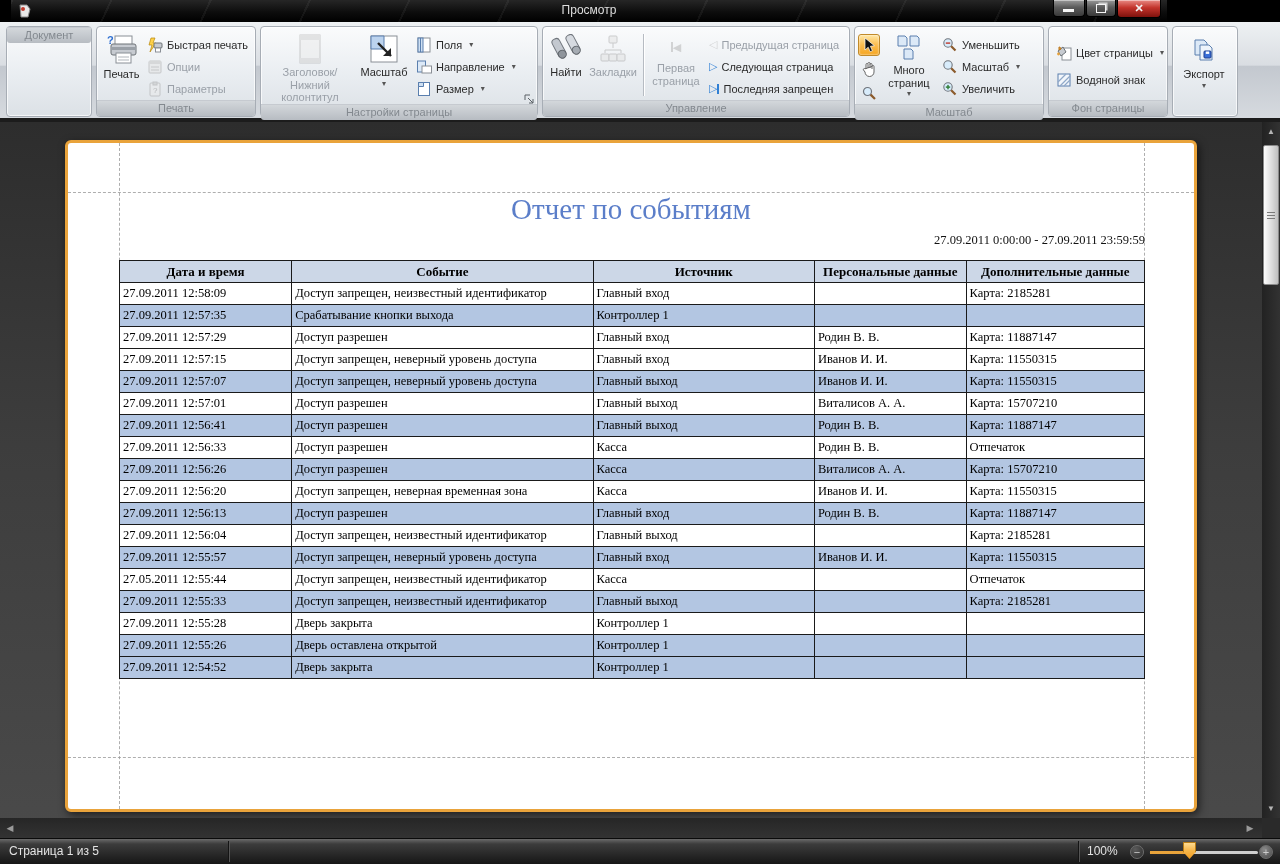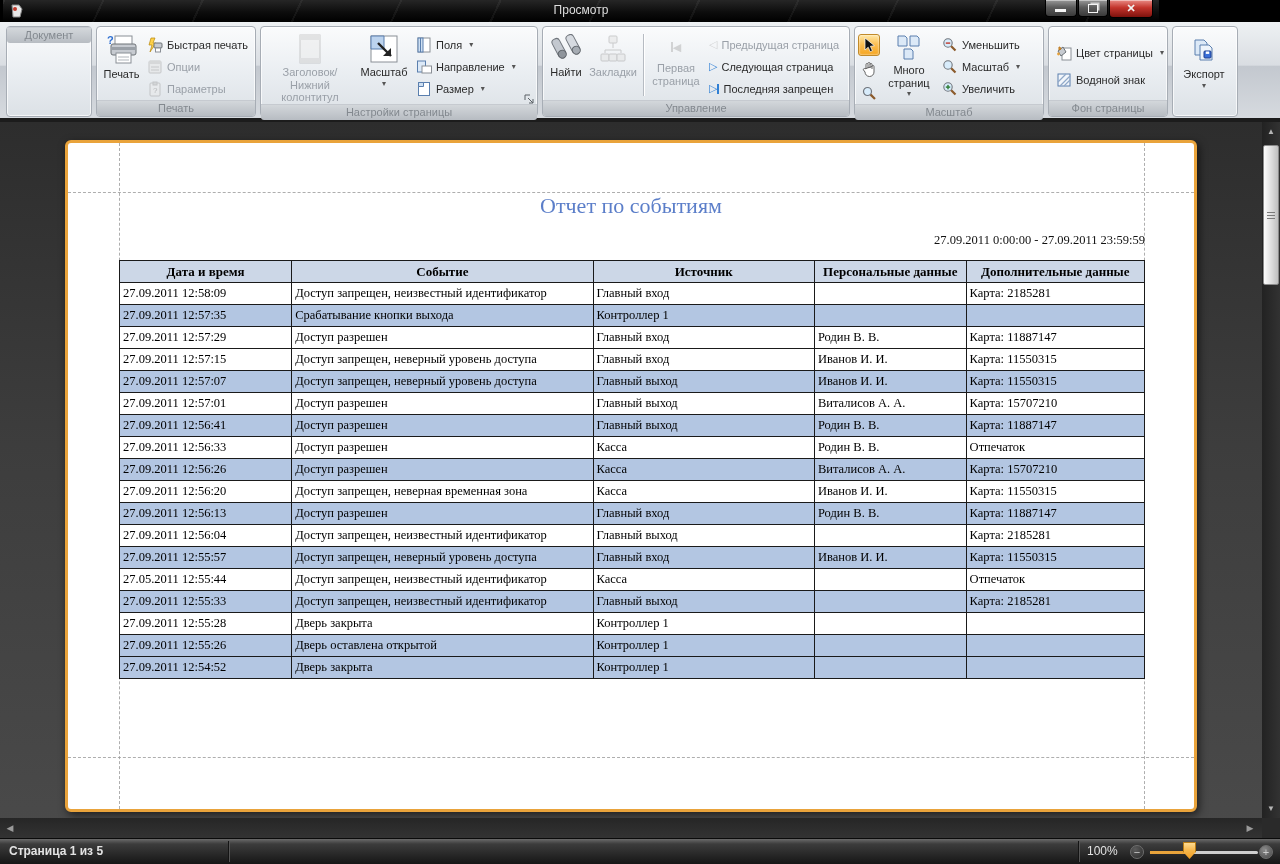--- a/index.html
+++ b/index.html
@@ -1,18 +1,18 @@
 <!DOCTYPE html>
 <html><head>
 <meta charset="utf-8">
 <style>
   html,body{margin:0;padding:0;}
   body{width:1280px;height:864px;overflow:hidden;background:#000;font-family:"Liberation Sans",sans-serif;position:relative;}
   
-  .titlebar{position:absolute;left:3px;top:0;width:1156px;height:22px;
+  .titlebar{position:absolute;left:11px;top:0;width:1156px;height:22px;
     background:linear-gradient(180deg,#262626 0%,#0d0d0d 55%,#000 100%);}
   .titlebar .streaks{position:absolute;inset:0;background:repeating-linear-gradient(115deg,rgba(255,255,255,.05) 0 2px,transparent 2px 90px);}
   .app-ico{position:absolute;left:7px;top:4px;width:14px;height:14px;}
   .title-text{position:absolute;left:0;right:0;top:3px;text-align:center;color:#dedede;font-size:12px;}
   .winbtns{position:absolute;right:6px;top:0;display:flex;gap:1px;}
   .wbtn{height:16px;border:1px solid #000;border-top:none;border-radius:0 0 4px 4px;
     background:linear-gradient(180deg,#9a9a9a,#5c5c5c 45%,#3a3a3a);box-shadow:inset 0 1px 0 rgba(255,255,255,.45);
     color:#f2f2f2;font-size:9px;line-height:14px;text-align:center;position:relative;cursor:pointer;}
   .wbtn.min{width:30px}.wbtn.res{width:28px}.wbtn.close{width:42px;height:17px;
     background:linear-gradient(180deg,#e98b85,#c3342c 45%,#7e120d);}
@@ -51,21 +51,21 @@
   .bar.blue{background:#2f7fd4;} .bar.gray{background:#aab0b8;}
   .launcher{position:absolute;right:2px;bottom:1px;width:12px;height:12px;cursor:pointer;}
   
   .docarea{position:absolute;left:0;top:122px;width:1280px;height:716px;
     background:linear-gradient(180deg,#2d2d2d 0%,#3d3d3d 45%,#4a4a4a 100%);}
   .page{position:absolute;left:65px;top:18px;width:1126px;height:666px;background:#fff;
     border:3px solid #e9a33b;border-radius:6px;box-shadow:2px 3px 8px rgba(0,0,0,.6);}
   .guide-v{position:absolute;top:0;bottom:0;width:0;border-left:1px dashed #9a9a9a;opacity:.8;}
   .guide-h{position:absolute;left:0;right:0;height:0;border-top:1px dashed #9a9a9a;opacity:.8;}
   .report-title{position:absolute;left:0;width:100%;top:50px;text-align:center;
-    font-family:"Liberation Serif",serif;font-size:22px;color:#5b7ec9;}
+    font-family:"Liberation Serif",serif;font-size:29px;color:#5b7ec9;}
   .report-dates{position:absolute;left:51px;width:1026px;top:90px;text-align:right;
     font-family:"Liberation Serif",serif;font-size:12.5px;color:#111;}
   table.report{position:absolute;left:51px;top:117px;width:1026px;border-collapse:collapse;
     font-family:"Liberation Serif",serif;font-size:12.5px;color:#000;table-layout:fixed;}
   table.report th{background:#ccd7e7;font-weight:bold;text-align:center;font-size:13px;}
   table.report th,table.report td{border:1px solid #1a1a1a;height:21px;padding:0 3px;overflow:hidden;white-space:nowrap;}
   table.report tr.alt td{background:#b3c6e2;}
   .report-footer{position:absolute;left:51px;top:596px;width:1026px;display:flex;justify-content:space-between;
     font-family:"Liberation Serif",serif;font-style:italic;font-size:11.5px;color:#222;}
   
@@ -76,21 +76,21 @@
     background:repeating-linear-gradient(180deg,#7a7a7a 0 1px,transparent 1px 3px);}
   .sbtn{position:absolute;width:16px;height:15px;left:1px;color:#b5b5b5;font-size:8px;text-align:center;line-height:15px;cursor:pointer;}
   .hscroll{position:absolute;left:0;top:696px;width:1262px;height:20px;background:linear-gradient(180deg,#262626,#333);}
   .hbtn{position:absolute;top:2px;width:16px;height:16px;color:#9a9a9a;font-size:9px;text-align:center;line-height:16px;cursor:pointer;}
   .corner{position:absolute;left:1262px;top:696px;width:18px;height:20px;background:#2a2a2a;}
   
   .statusbar{position:absolute;left:0;top:838px;width:1280px;height:26px;
     background:linear-gradient(180deg,#6a6a6a 0%,#3c3c3c 20%,#242424 70%,#161616 100%);
     border-top:1px solid #0a0a0a;box-sizing:border-box;color:#e3e3e3;font-size:12px;}
   .sb-sep{position:absolute;top:2px;bottom:2px;width:1px;background:#141414;box-shadow:1px 0 0 #555;}
-  .page-ind{position:absolute;left:9px;top:5px;font-weight:bold;}
+  .page-ind{position:absolute;left:9px;top:5px;}
   .zoom-lbl{position:absolute;left:1087px;top:5px;color:#e3e3e3;}
   .zbtn{position:absolute;top:6px;width:14px;height:14px;border-radius:50%;text-align:center;line-height:13px;
     font-size:11px;color:#ccc;background:radial-gradient(circle at 35% 30%,#5c5c5c,#2a2a2a);border:1px solid #6e6e6e;box-sizing:border-box;cursor:pointer;}
   .ztrack{position:absolute;left:1150px;top:12px;width:108px;height:3px;background:#cfcfcf;border-radius:2px;}
   .ztrack .fill{position:absolute;left:0;top:0;height:3px;width:38px;background:#e8a33b;}
   .zthumb{position:absolute;left:1183px;top:3px;width:13px;height:17px;cursor:pointer;
     background:linear-gradient(180deg,#ffe09a,#f6b64a 50%,#ef9b22);
     clip-path:polygon(0 0,100% 0,100% 58%,50% 100%,0 58%);box-shadow:inset 0 0 0 1px #b97c14;}
 </style>
 </head>

